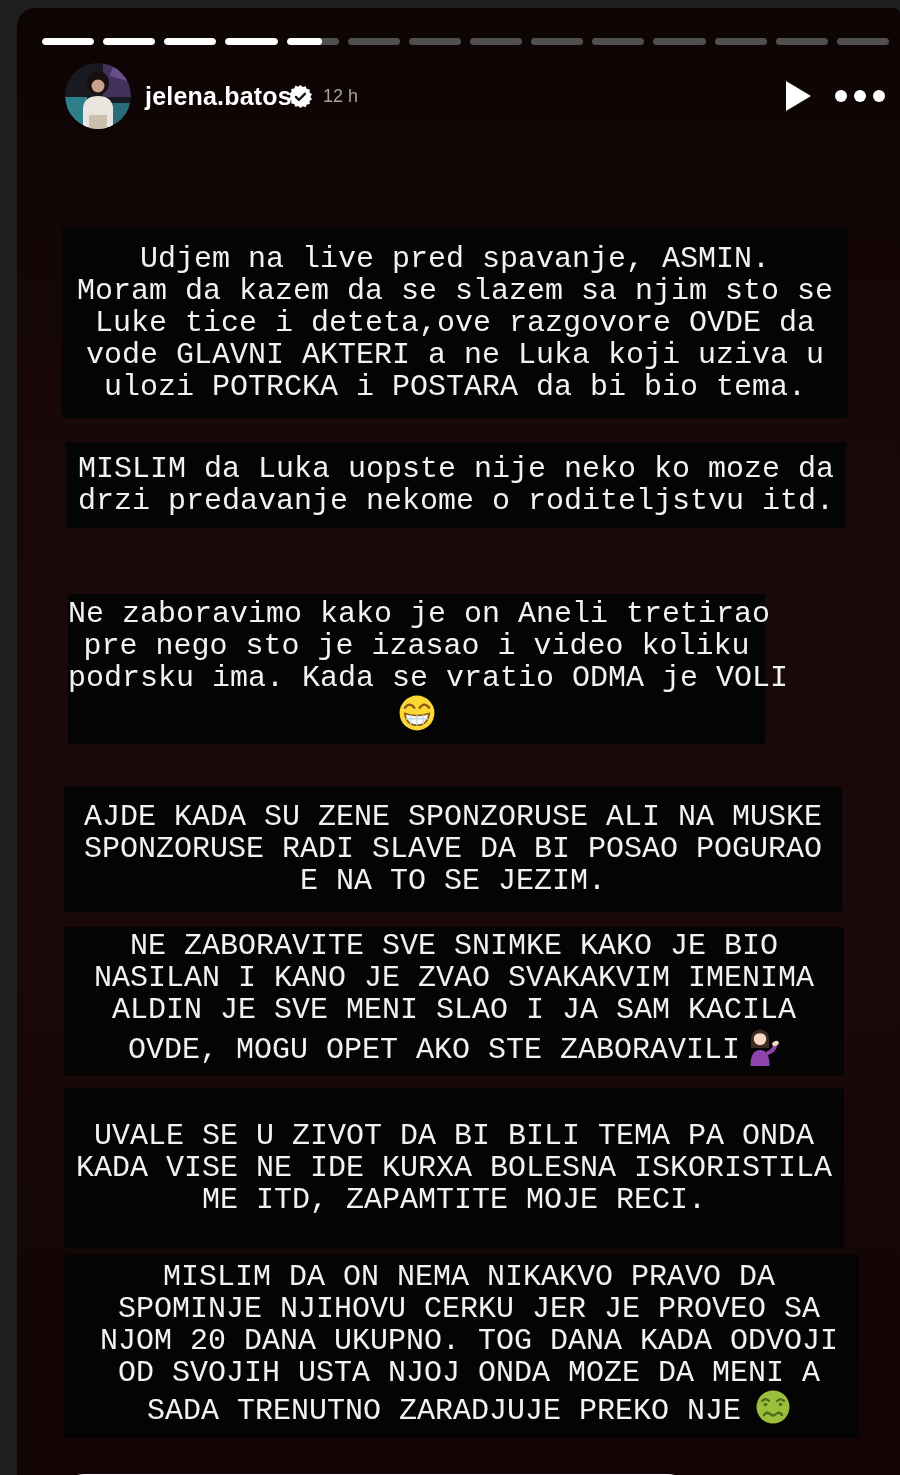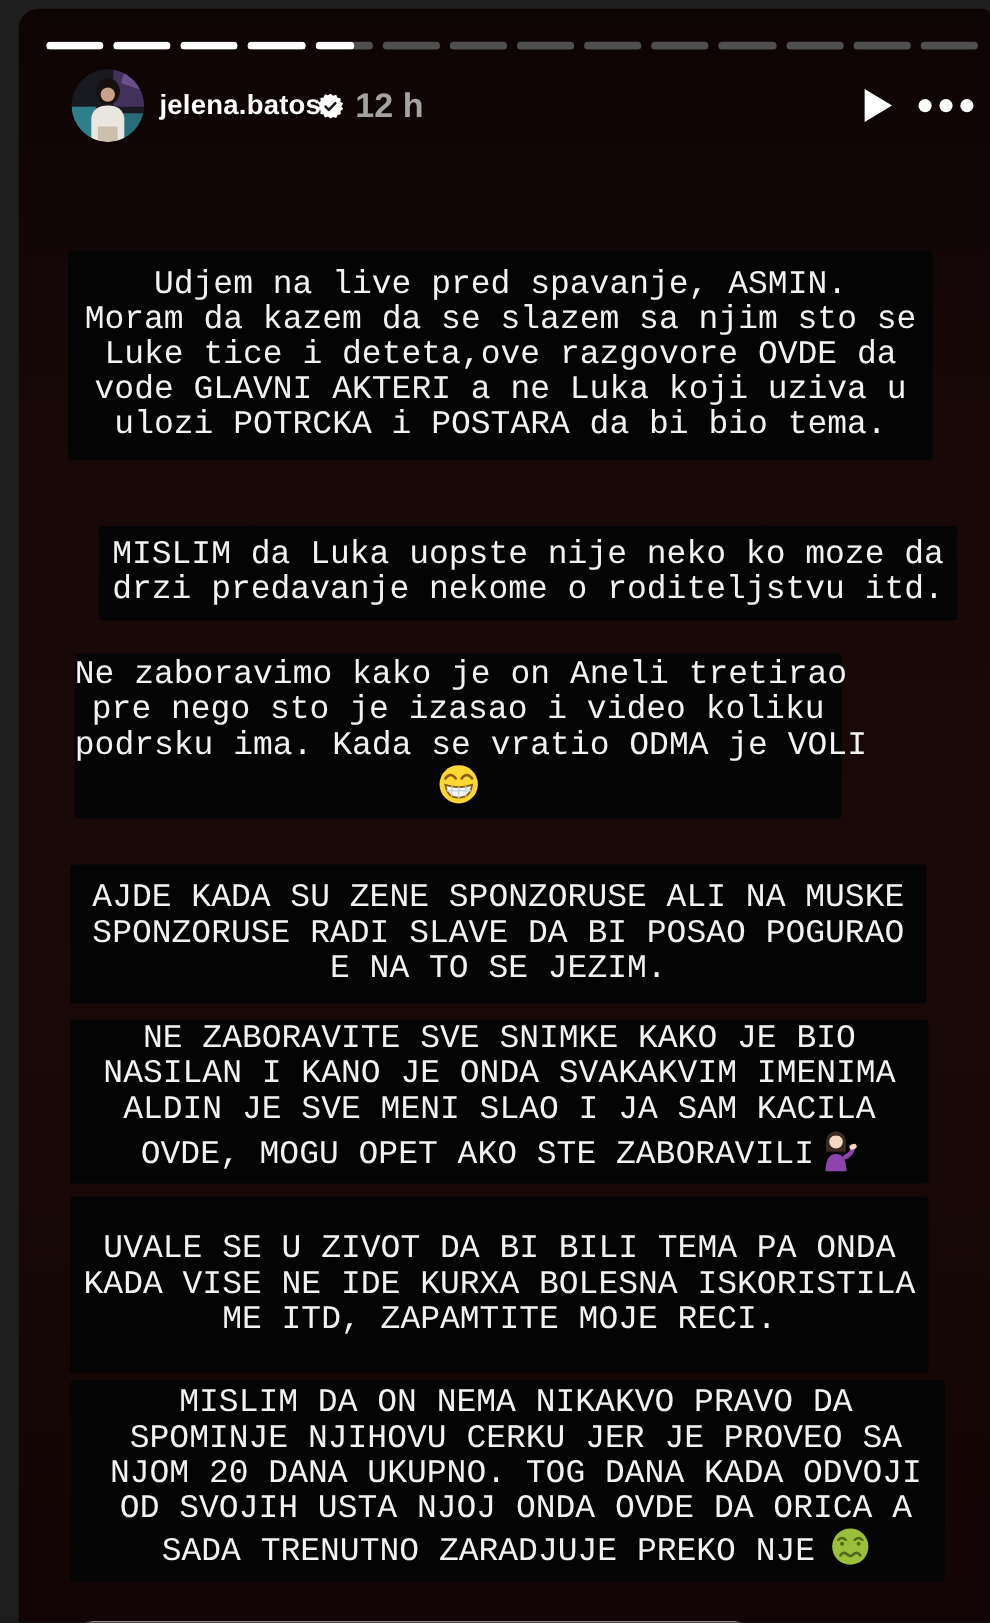--- a/index.html
+++ b/index.html
@@ -27,21 +27,21 @@
     overflow:hidden;background:#1b1b22;
   }
   .username{
     position:absolute;left:128px;top:73px;height:30px;line-height:30px;
     color:#ffffff;font-size:25px;font-weight:700;letter-spacing:.2px;
     text-shadow:0 0 2px rgba(0,0,0,.6);
   }
   .verified{position:absolute;left:272px;top:77px;width:23px;height:23px;}
   .timestamp{
     position:absolute;left:306px;top:73px;height:30px;line-height:30px;
-    color:#a3a3a3;font-size:31px;font-weight:700;
+    color:#a3a3a3;font-size:18px;font-weight:400;
   }
   .play-btn{position:absolute;left:766px;top:71px;width:30px;height:34px;cursor:pointer;}
   .more-btn{position:absolute;left:818px;top:80px;width:52px;height:16px;display:flex;gap:7px;align-items:center;cursor:pointer;}
   .more-btn i{width:12px;height:12px;border-radius:50%;background:#ffffff;display:block;}
   
   .tblock{
     position:absolute;background:#040404;color:#f2f2f2;
     font-family:"Liberation Mono","DejaVu Sans Mono",monospace;
     font-size:30px;line-height:32px;text-align:center;
     display:flex;flex-direction:column;justify-content:center;
@@ -152,21 +152,21 @@
     </div>
 
     <div class="tblock" style="left:45px;top:220px;width:786px;height:190px;">
       <div class="ln">Udjem na live pred spavanje, ASMIN.</div>
       <div class="ln">Moram da kazem da se slazem sa njim sto se</div>
       <div class="ln">Luke tice i deteta,ove razgovore OVDE da</div>
       <div class="ln">vode GLAVNI AKTERI a ne Luka koji uziva u</div>
       <div class="ln">ulozi POTRCKA i POSTARA da bi bio tema.</div>
     </div>
 
-    <div class="tblock" style="left:49px;top:470px;width:780px;height:86px;margin-left:24px;">
+    <div class="tblock" style="left:49px;top:434px;width:780px;height:86px;">
       <div class="ln">MISLIM da Luka uopste nije neko ko moze da</div>
       <div class="ln">drzi predavanje nekome o roditeljstvu itd.</div>
     </div>
 
     <div class="tblock" style="left:51px;top:586px;width:697px;height:150px;">
       <div class="ln">Ne zaboravimo kako je on Aneli tretirao</div>
       <div class="ln">pre nego sto je izasao i video koliku</div>
       <div class="ln">podrsku ima. Kada se vratio ODMA je VOLI</div>
       <div class="ln-flex">
         <span class="emoji">
@@ -182,21 +182,21 @@
     </div>
 
     <div class="tblock" style="left:47px;top:778px;width:778px;height:126px;">
       <div class="ln">AJDE KADA SU ZENE SPONZORUSE ALI NA MUSKE</div>
       <div class="ln">SPONZORUSE RADI SLAVE DA BI POSAO POGURAO</div>
       <div class="ln">E NA TO SE JEZIM.</div>
     </div>
 
     <div class="tblock" style="left:47px;top:919px;width:780px;height:149px;">
       <div class="ln">NE ZABORAVITE SVE SNIMKE KAKO JE BIO</div>
-      <div class="ln">NASILAN I KANO JE ONDA SVAKAKVIM IMENIMA</div>
+      <div class="ln">NASILAN I KANO JE ZVAO SVAKAKVIM IMENIMA</div>
       <div class="ln">ALDIN JE SVE MENI SLAO I JA SAM KACILA</div>
       <div class="ln-flex">
         <span class="ln">OVDE, MOGU OPET AKO STE ZABORAVILI</span>
         <span class="emoji">
           <svg width="40" height="40" viewBox="0 0 40 40">
             <path d="M11 14 q0-10 9-10 q9 0 9 10 l0 8 -18 0 z" fill="#3b2a20"></path>
             <circle cx="20" cy="13" r="6.2" fill="#f5d7c4"></circle>
             <path d="M13.5 9.5 q6.5-4.5 13 0 q-1-6-6.5-6 q-5.5 0-6.5 6z" fill="#3b2a20"></path>
             <path d="M10.5 40 q0-16 9.5-16 q9.5 0 9.5 16 z" fill="#8e44ad"></path>
             <path d="M28 27 q6-2.5 7-7.5" fill="none" stroke="#8e44ad" stroke-width="4" stroke-linecap="round"></path>
@@ -209,21 +209,21 @@
     <div class="tblock" style="left:47px;top:1080px;width:780px;height:160px;">
       <div class="ln">UVALE SE U ZIVOT DA BI BILI TEMA PA ONDA</div>
       <div class="ln">KADA VISE NE IDE KURXA BOLESNA ISKORISTILA</div>
       <div class="ln">ME ITD, ZAPAMTITE MOJE RECI.</div>
     </div>
 
     <div class="tblock" style="left:47px;top:1247px;width:780px;height:183px;padding-left:15px;">
       <div class="ln">MISLIM DA ON NEMA NIKAKVO PRAVO DA</div>
       <div class="ln">SPOMINJE NJIHOVU CERKU JER JE PROVEO SA</div>
       <div class="ln">NJOM 20 DANA UKUPNO. TOG DANA KADA ODVOJI</div>
-      <div class="ln">OD SVOJIH USTA NJOJ ONDA OVDE DA ORICA A</div>
+      <div class="ln">OD SVOJIH USTA NJOJ ONDA MOZE DA MENI A</div>
       <div class="ln-flex">
         <span class="ln">SADA TRENUTNO ZARADJUJE PREKO NJE</span>
         <span class="emoji" style="margin-left:14px;">
           <svg width="36" height="36" viewBox="0 0 36 36">
             <circle cx="18" cy="18" r="16.5" fill="#9bbf3b"></circle>
             <path d="M7 12 q3.5-3.5 7 0 M22 12 q3.5-3.5 7 0" fill="none" stroke="#50691c" stroke-width="2.2" stroke-linecap="round"></path>
             <circle cx="10.5" cy="15.5" r="1.8" fill="#50691c"></circle>
             <circle cx="25.5" cy="15.5" r="1.8" fill="#50691c"></circle>
             <path d="M9 26 q3-4 6-1 q3 3 6 0 q3-3 6 1" fill="none" stroke="#50691c" stroke-width="2.4" stroke-linecap="round"></path>
           </svg>

